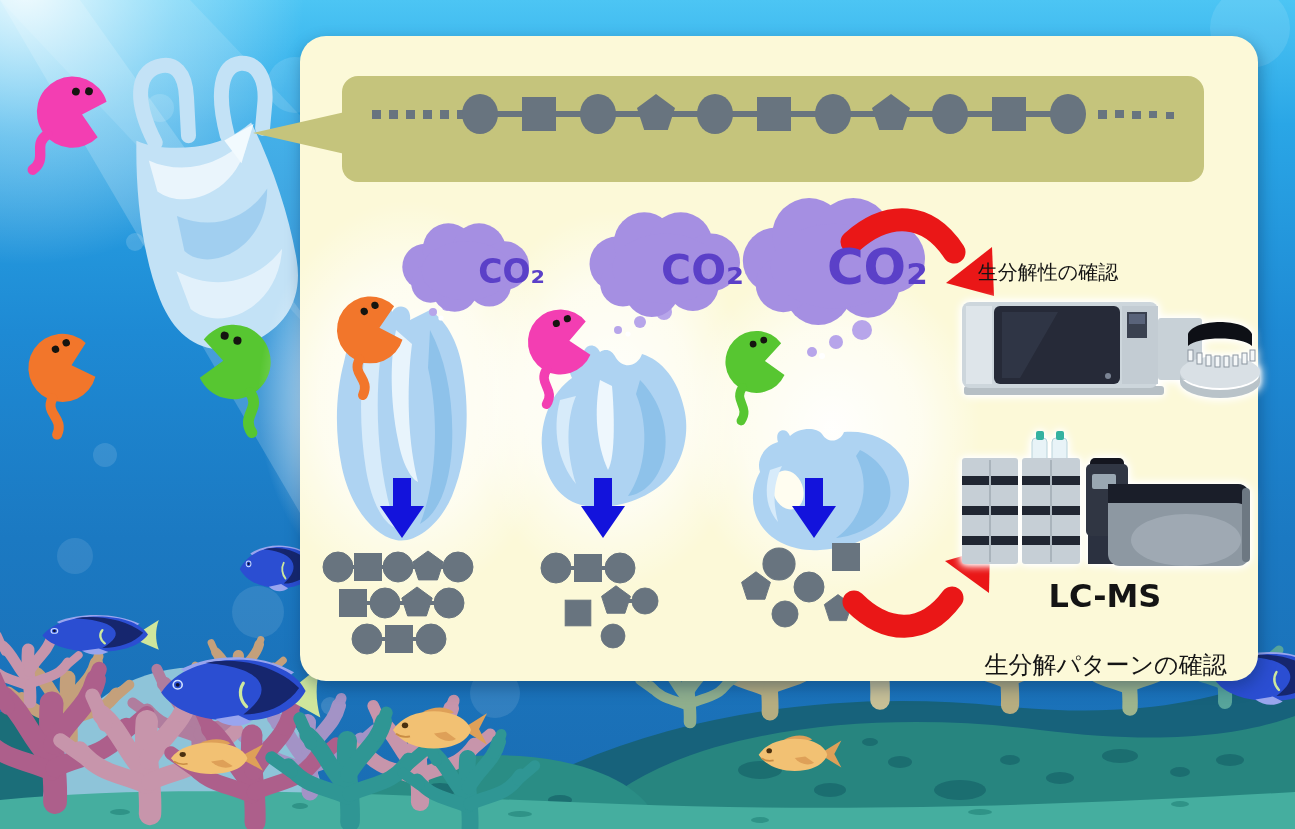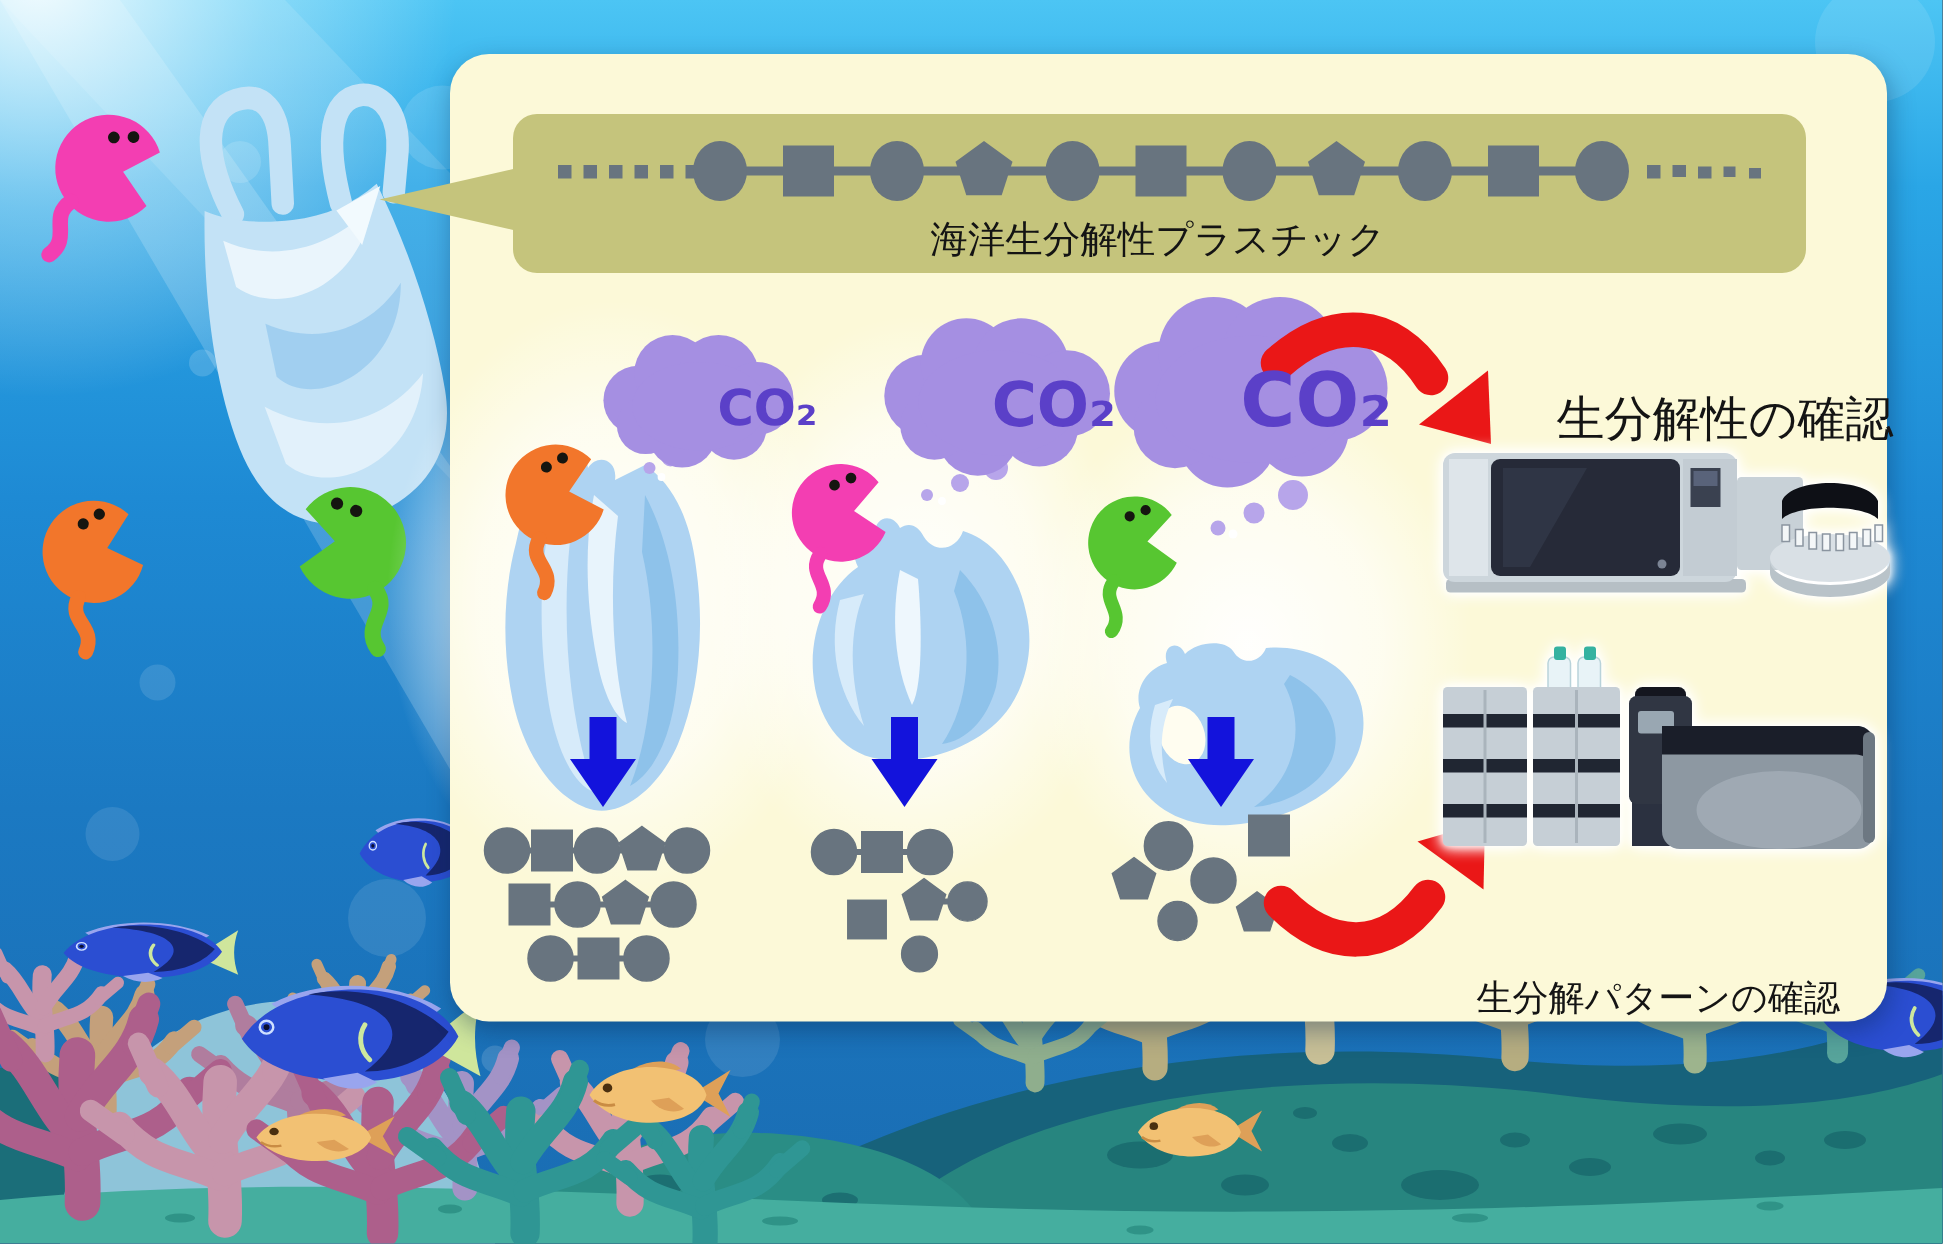--- a/index.html
+++ b/index.html
@@ -9,21 +9,21 @@
   .panel{position:absolute;left:300px;top:36px;width:958px;height:645px;
          background:#fcf9d8;border-radius:26px;
          box-shadow:2px 6px 16px rgba(8,40,80,.38);}
   .label{position:absolute;text-align:center;color:#141414;line-height:1.15;}
   .co2{position:absolute;text-align:right;font-weight:bold;color:#5b40c8;}
   #co2-1{left:385px;top:252px;width:160px;font-size:33px;}
   #co2-2{left:584px;top:246px;width:160px;font-size:41px;}
   #co2-3{left:738px;top:238px;width:190px;font-size:50px;}
   #banner-label{left:472px;top:146px;width:600px;font-size:25px;}
   #hsgc-title{left:990px;top:224px;width:200px;font-size:32px;font-weight:bold;}
-  #hsgc-caption{left:1020px;top:261px;width:260px;font-size:32px;}
+  #hsgc-caption{left:918px;top:261px;width:260px;font-size:20px;}
   #lcms-title{left:1005px;top:578px;width:200px;font-size:32px;font-weight:bold;}
   #lcms-caption{left:968px;top:612px;width:275px;font-size:24px;margin-top:40px;}
   .glowed{filter:drop-shadow(0 0 5px #ffffff) drop-shadow(0 0 2px #ffffff);}
 </style>
 </head>
 <body>
 
 <div class="scene">
 
 <svg width="1295" height="829" viewBox="0 0 1295 829">
@@ -402,20 +402,20 @@
   <rect x="134" y="30" width="34" height="12" rx="5" fill="#14161f"></rect>
   <rect x="130" y="36" width="42" height="72" rx="5" fill="#303643"></rect>
   <rect x="136" y="46" width="24" height="15" rx="2" fill="#99a7b2"></rect>
   <rect x="152" y="56" width="142" height="82" rx="12" fill="#8d98a2"></rect>
   <ellipse cx="230" cy="112" rx="55" ry="26" fill="#a6b1ba" opacity=".7"></ellipse>
   <path d="M152,56 L282,56 C289,56 294,62 294,70 L294,88 C294,80 288,75 280,75 L152,75 Z" fill="#1a1e29"></path>
   <rect x="286" y="60" width="8" height="74" rx="4" fill="#6d7882"></rect>
 </g>
 </svg>
 
-<div id="banner-label" class="label">海洋生分解性プラスチック</div>
 <div id="co2-1" class="co2">CO₂</div>
 <div id="co2-2" class="co2">CO₂</div>
 <div id="co2-3" class="co2">CO₂</div>
 <div id="hsgc-caption" class="label">生分解性の確認</div>
+<div id="lcms-title" class="label">LC-MS</div>
 <div id="lcms-caption" class="label">生分解パターンの確認</div>
 
 </div>
 
 </body></html>

